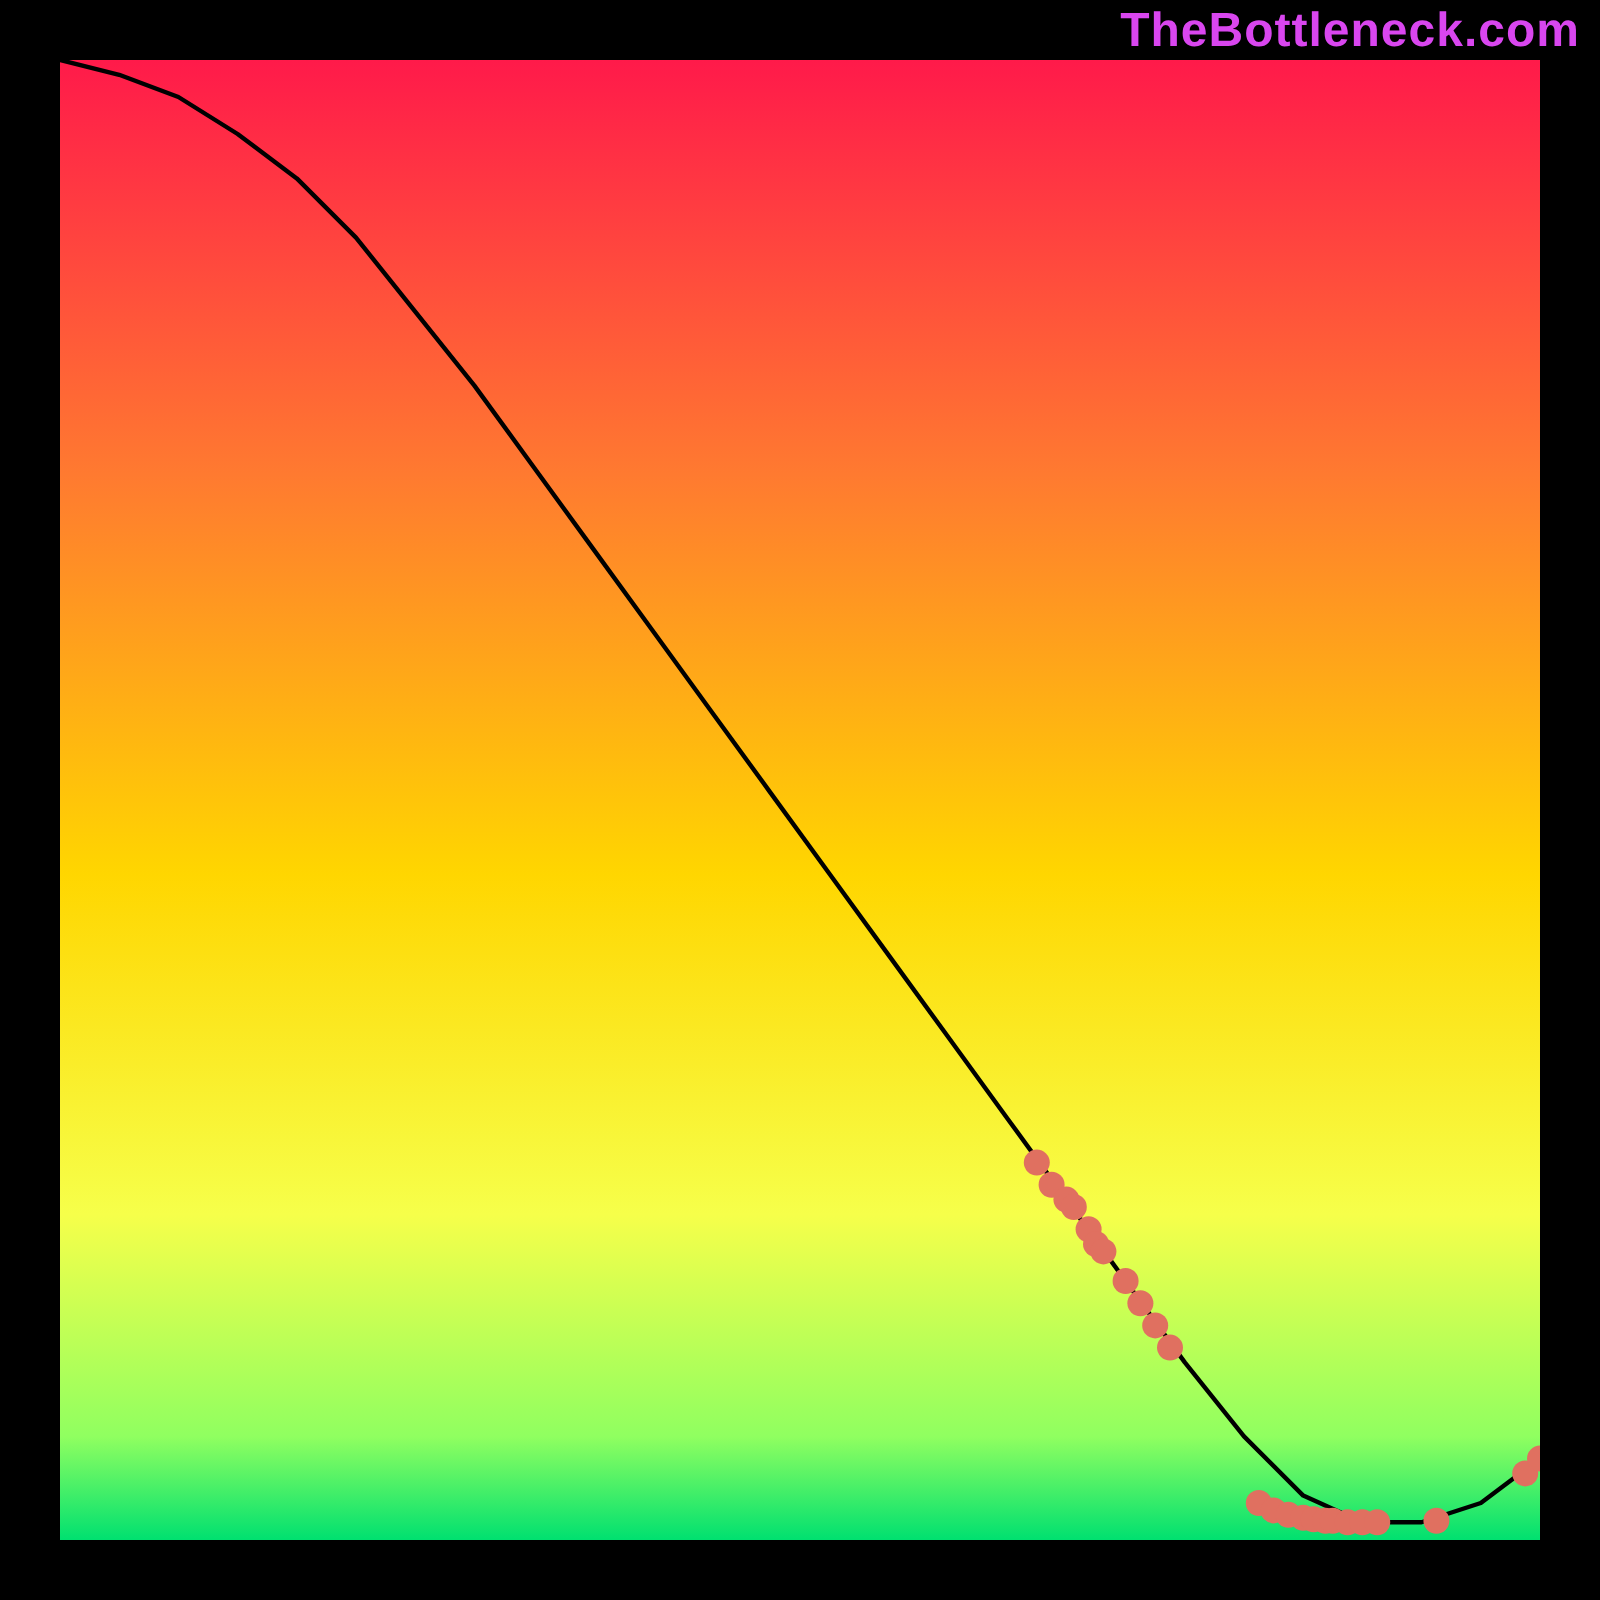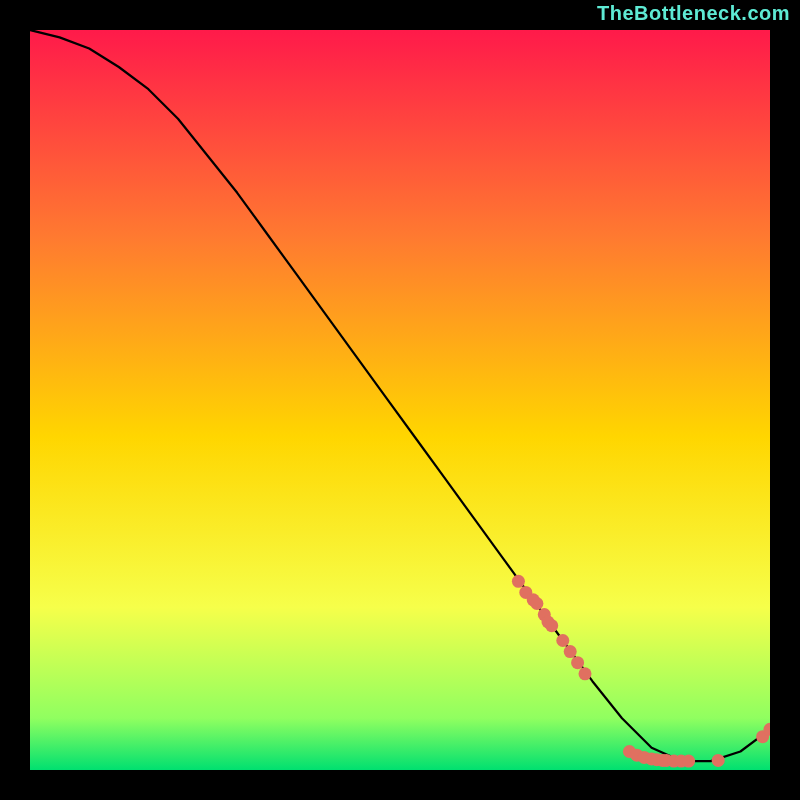--- a/index.html
+++ b/index.html
@@ -16,22 +16,22 @@
     position: relative;
     width: 800px;
     height: 800px;
     background: #000000;
   }
 
   .watermark {
     position: absolute;
     top: 2px;
     right: 10px;
-    color: #5eead4;
-    font-size: 20px;
+    color: #d946ef;
+    font-size: 24px;
     font-weight: bold;
     letter-spacing: 0.5px;
     z-index: 10;
   }
 
   .plot-area {
     position: absolute;
     left: 30px;
     top: 30px;
     width: 740px;

